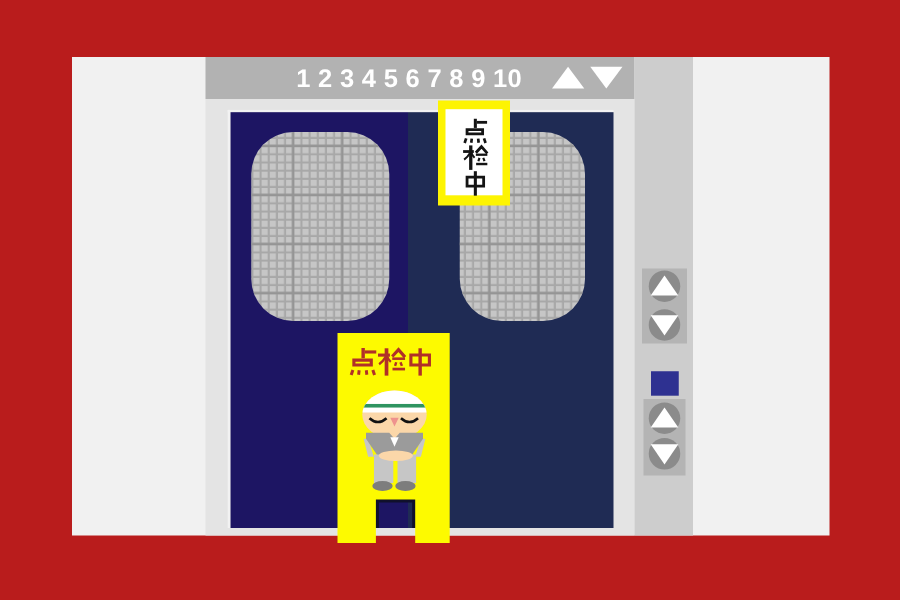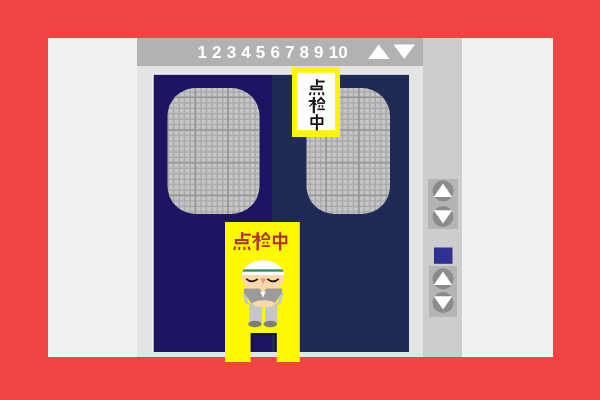--- a/index.html
+++ b/index.html
@@ -1,16 +1,16 @@
 <!DOCTYPE html>
 <html><head>
 <meta charset="utf-8">
 <style>
   html,body{margin:0;padding:0}
-  .stage{position:relative;width:600px;height:400px;background:#ef4444;overflow:hidden;
+  .stage{position:relative;width:600px;height:400px;background:#b91c1c;overflow:hidden;
          font-family:"Liberation Sans",sans-serif}
 </style>
 </head>
 <body>
 <div class="stage">
 <svg width="600" height="400" viewBox="0 0 600 400">
   <defs>
     <pattern id="grid" width="5.45" height="5.45" patternUnits="userSpaceOnUse">
       <rect width="5.45" height="5.45" fill="#c6c6c6"></rect>
       <path d="M0,4.8 H5.45 M4.8,0 V5.45" stroke="#a8a8a8" stroke-width="1.5" fill="none"></path>

